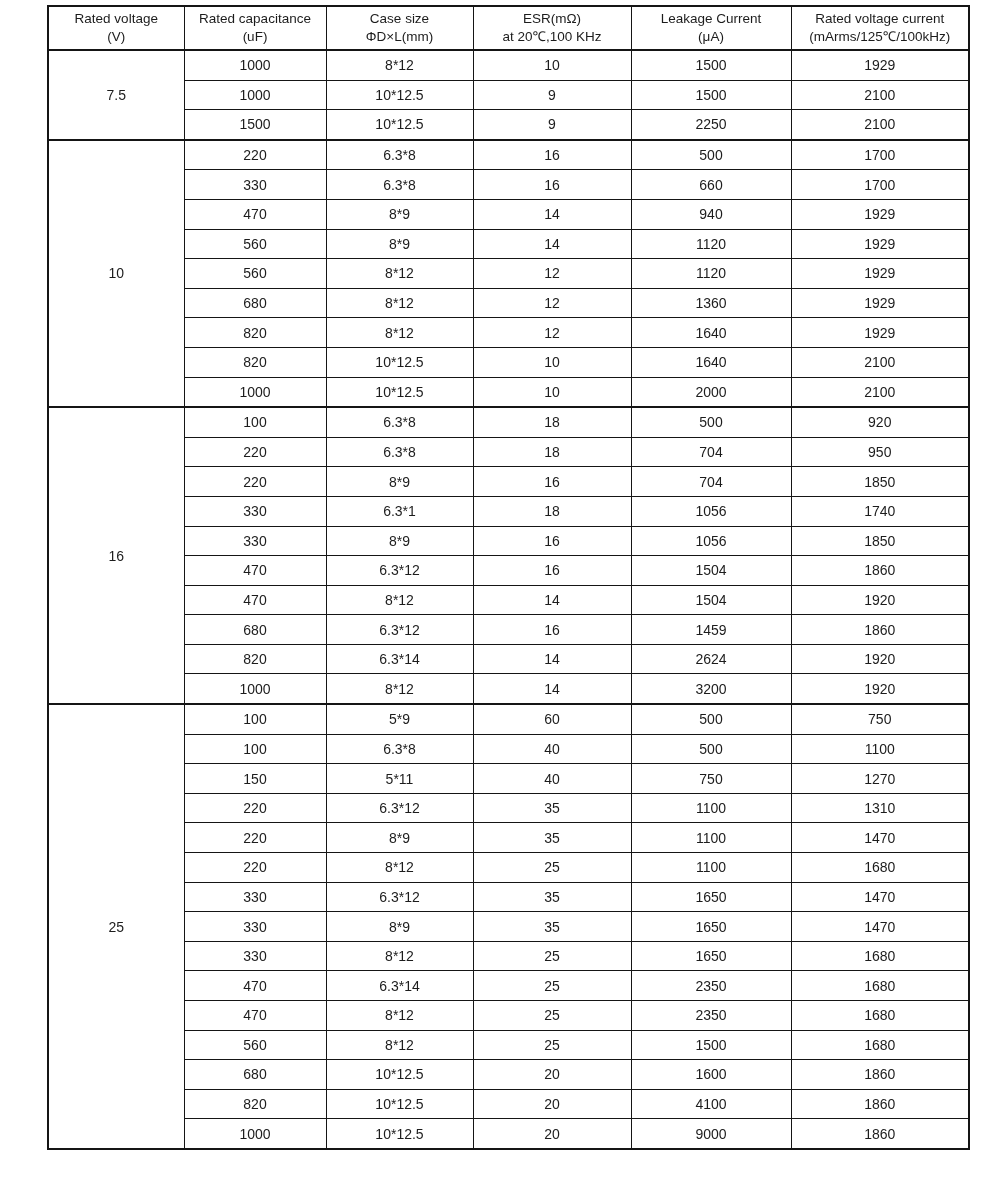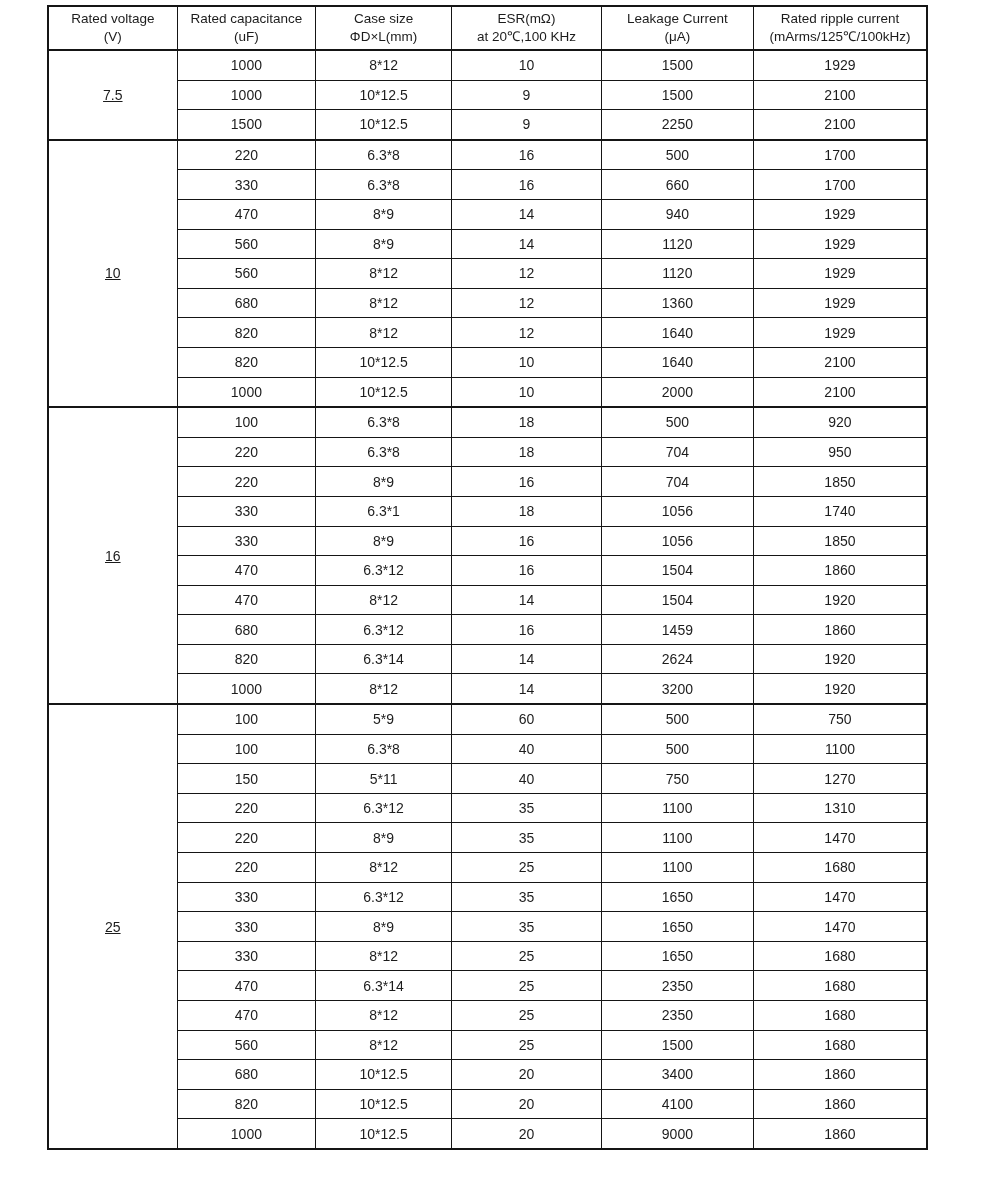--- a/index.html
+++ b/index.html
@@ -6,21 +6,21 @@
     margin: 0;
     padding: 0;
     background: #ffffff;
     width: 1000px;
     height: 1189px;
     font-family: "Liberation Sans", sans-serif;
     color: #1c1c1c;
   }
   .page {
     position: relative;
-    width: 928px;
+    width: 1000px;
     height: 1189px;
     background: #ffffff;
   }
   table.spec-table {
     position: absolute;
     left: 47px;
     top: 5px;
     border-collapse: collapse;
     table-layout: fixed;
     border: 2px solid #151515;
@@ -46,21 +46,20 @@
   }
   table.spec-table tbody td {
     height: 28.6px;
   }
   table.spec-table tbody tr.group-start td {
     border-top: 2px solid #151515;
   }
   td.voltage-cell {
     font-size: 14px;
     border-right: 1px solid #151515;
-    text-decoration: underline;
   }
   .hdr-line { display: block; }
 </style>
 </head>
 <body>
 
 <div class="page">
   <table class="spec-table">
     <colgroup>
       <col style="width:136px">
@@ -86,21 +85,21 @@
         </th>
         <th>
           <span class="hdr-line">ESR(mΩ)</span>
           <span class="hdr-line">at 20℃,100 KHz</span>
         </th>
         <th>
           <span class="hdr-line">Leakage Current</span>
           <span class="hdr-line">(μA)</span>
         </th>
         <th>
-          <span class="hdr-line">Rated ripple current</span>
+          <span class="hdr-line">Rated voltage current</span>
           <span class="hdr-line">(mArms/125℃/100kHz)</span>
         </th>
       </tr>
     </thead>
     <tbody>
         <tr class="group-start">
           <td class="voltage-cell" rowspan="3">7.5</td>
           <td>1000</td>
           <td>8*12</td>
           <td>10</td>
@@ -338,21 +337,21 @@
           <td>560</td>
           <td>8*12</td>
           <td>25</td>
           <td>1500</td>
           <td>1680</td>
         </tr>
         <tr>
           <td>680</td>
           <td>10*12.5</td>
           <td>20</td>
-          <td>3400</td>
+          <td>1600</td>
           <td>1860</td>
         </tr>
         <tr>
           <td>820</td>
           <td>10*12.5</td>
           <td>20</td>
           <td>4100</td>
           <td>1860</td>
         </tr>
         <tr>

